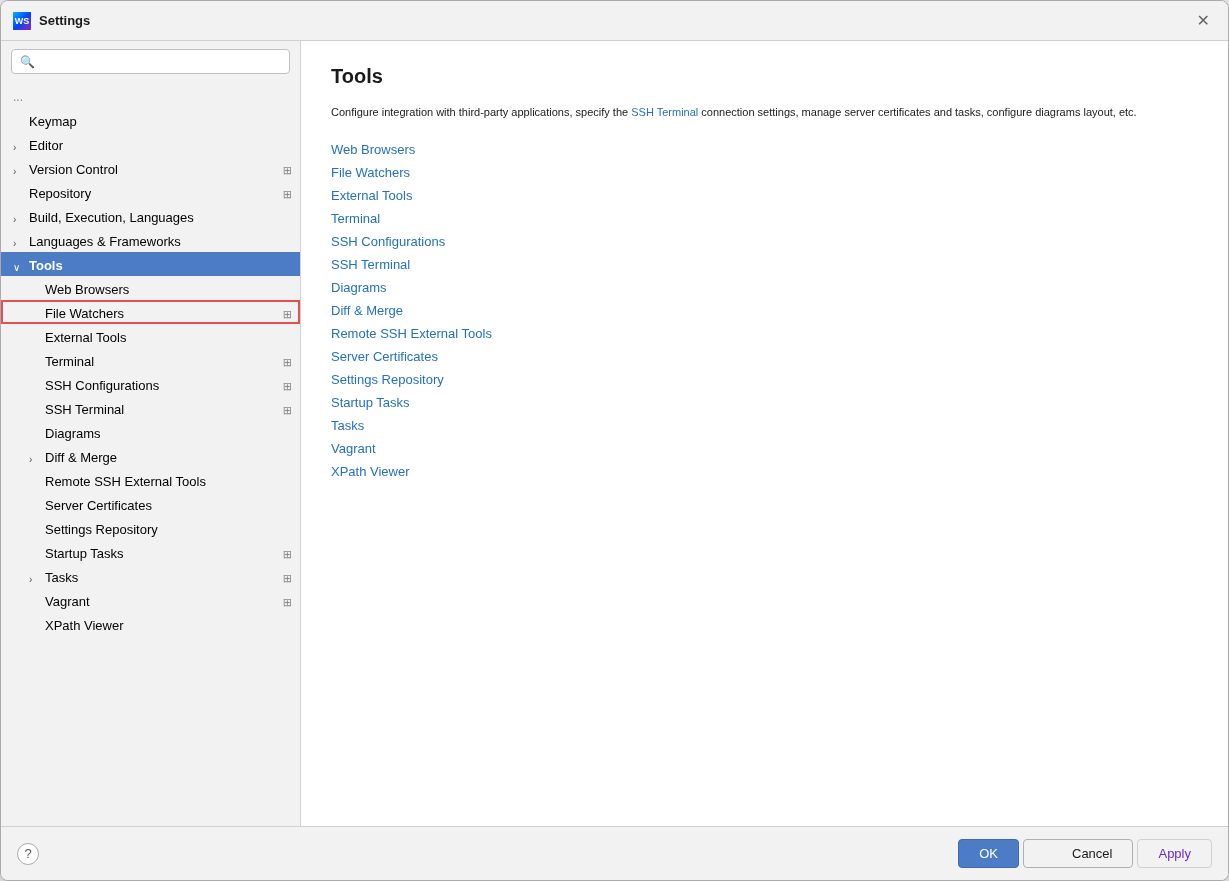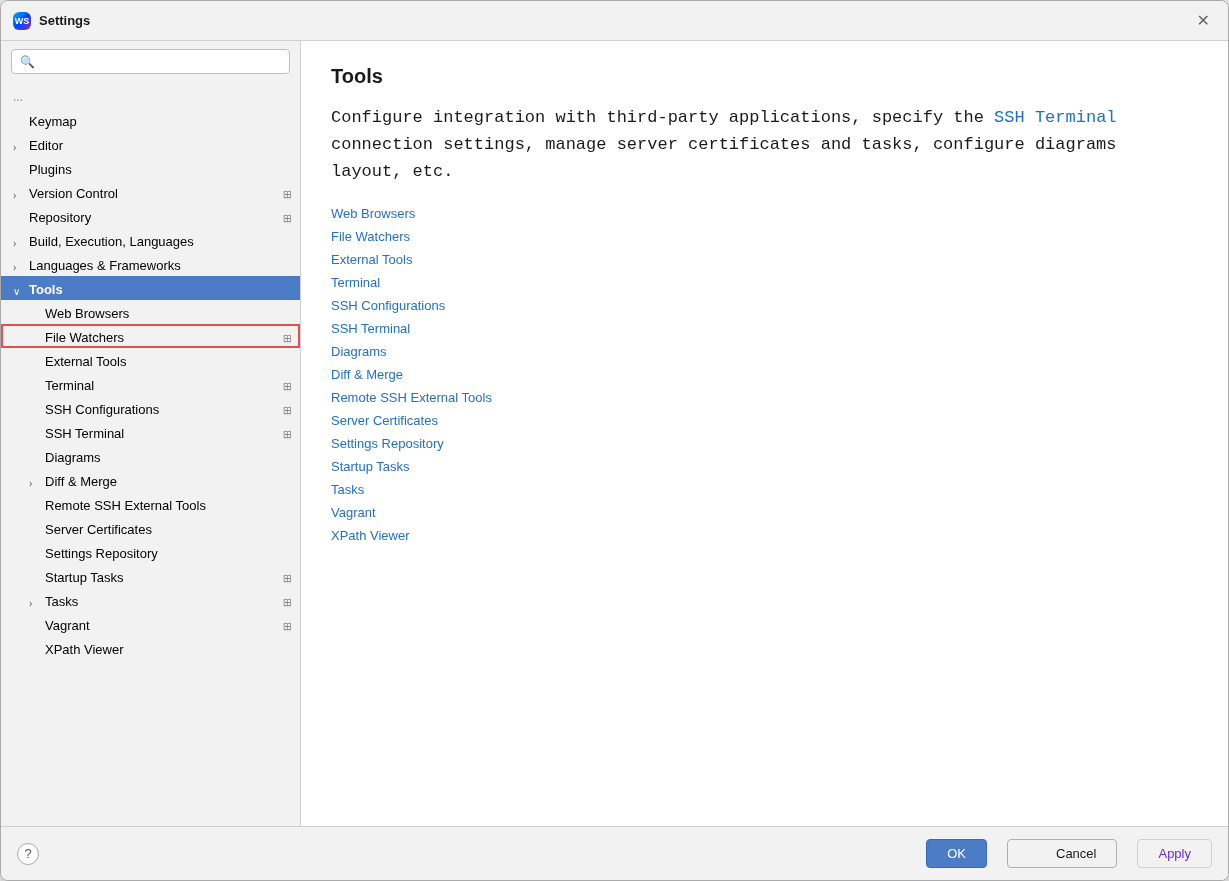--- a/index.html
+++ b/index.html
@@ -135,26 +135,25 @@
       padding: 24px 30px;
       overflow-y: auto;
     }
     .main-title {
       font-size: 20px;
       font-weight: 600;
       color: #1a1a1a;
       margin-bottom: 16px;
     }
     .main-description {
-      font-size: 17px;
+      font-size: 11px;
       color: #1a1a1a;
       line-height: 1.6;
       margin-bottom: 20px;
       max-width: 820px;
-      font-family: Liberation Mono, monospace;
     }
     .link-text {
       color: #2470c3;
       text-decoration: none;
     }
     .link-list {
       display: flex;
       flex-direction: column;
       gap: 8px;
     }
@@ -184,21 +183,21 @@
       background: white;
       cursor: pointer;
       display: flex;
       align-items: center;
       justify-content: center;
       font-size: 13px;
       color: #555;
     }
     .bottom-right {
       display: flex;
-      gap: 20px;
+      gap: 4px;
       margin-left: 9px;
     }
     .btn {
       padding: 6px 20px;
       border-radius: 4px;
       font-size: 13px;
       cursor: pointer;
       border: 1px solid transparent;
     }
     .btn-primary {
@@ -219,21 +218,21 @@
       cursor: default;
     }
     .dots-row {
       padding: 4px 12px;
       color: #888;
       font-size: 12px;
     }
     
     .ws-logo {
       background: linear-gradient(135deg, #00b2ff, #0047ff, #9c27b0);
-      border-radius: 6px;
+      border-radius: 0;
       width: 18px;
       height: 18px;
       display: flex;
       align-items: center;
       justify-content: center;
       font-size: 9px;
       font-weight: bold;
       color: white;
     }
   </style>
@@ -263,24 +262,20 @@
         <div class="tree-item">
           <span class="tree-chevron"></span>
           <span class="tree-label">Keymap</span>
         </div>
 
         <div class="tree-item">
           <span class="tree-chevron">›</span>
           <span class="tree-label">Editor</span>
         </div>
 
-        <div class="tree-item">
-          <span class="tree-chevron"></span>
-          <span class="tree-label">Plugins</span>
-        </div>
 
         <div class="tree-item">
           <span class="tree-chevron">›</span>
           <span class="tree-label">Version Control</span>
           <span class="tree-icon-right">⊞</span>
         </div>
 
         <div class="tree-item">
           <span class="tree-chevron"></span>
           <span class="tree-label">Repository</span>

